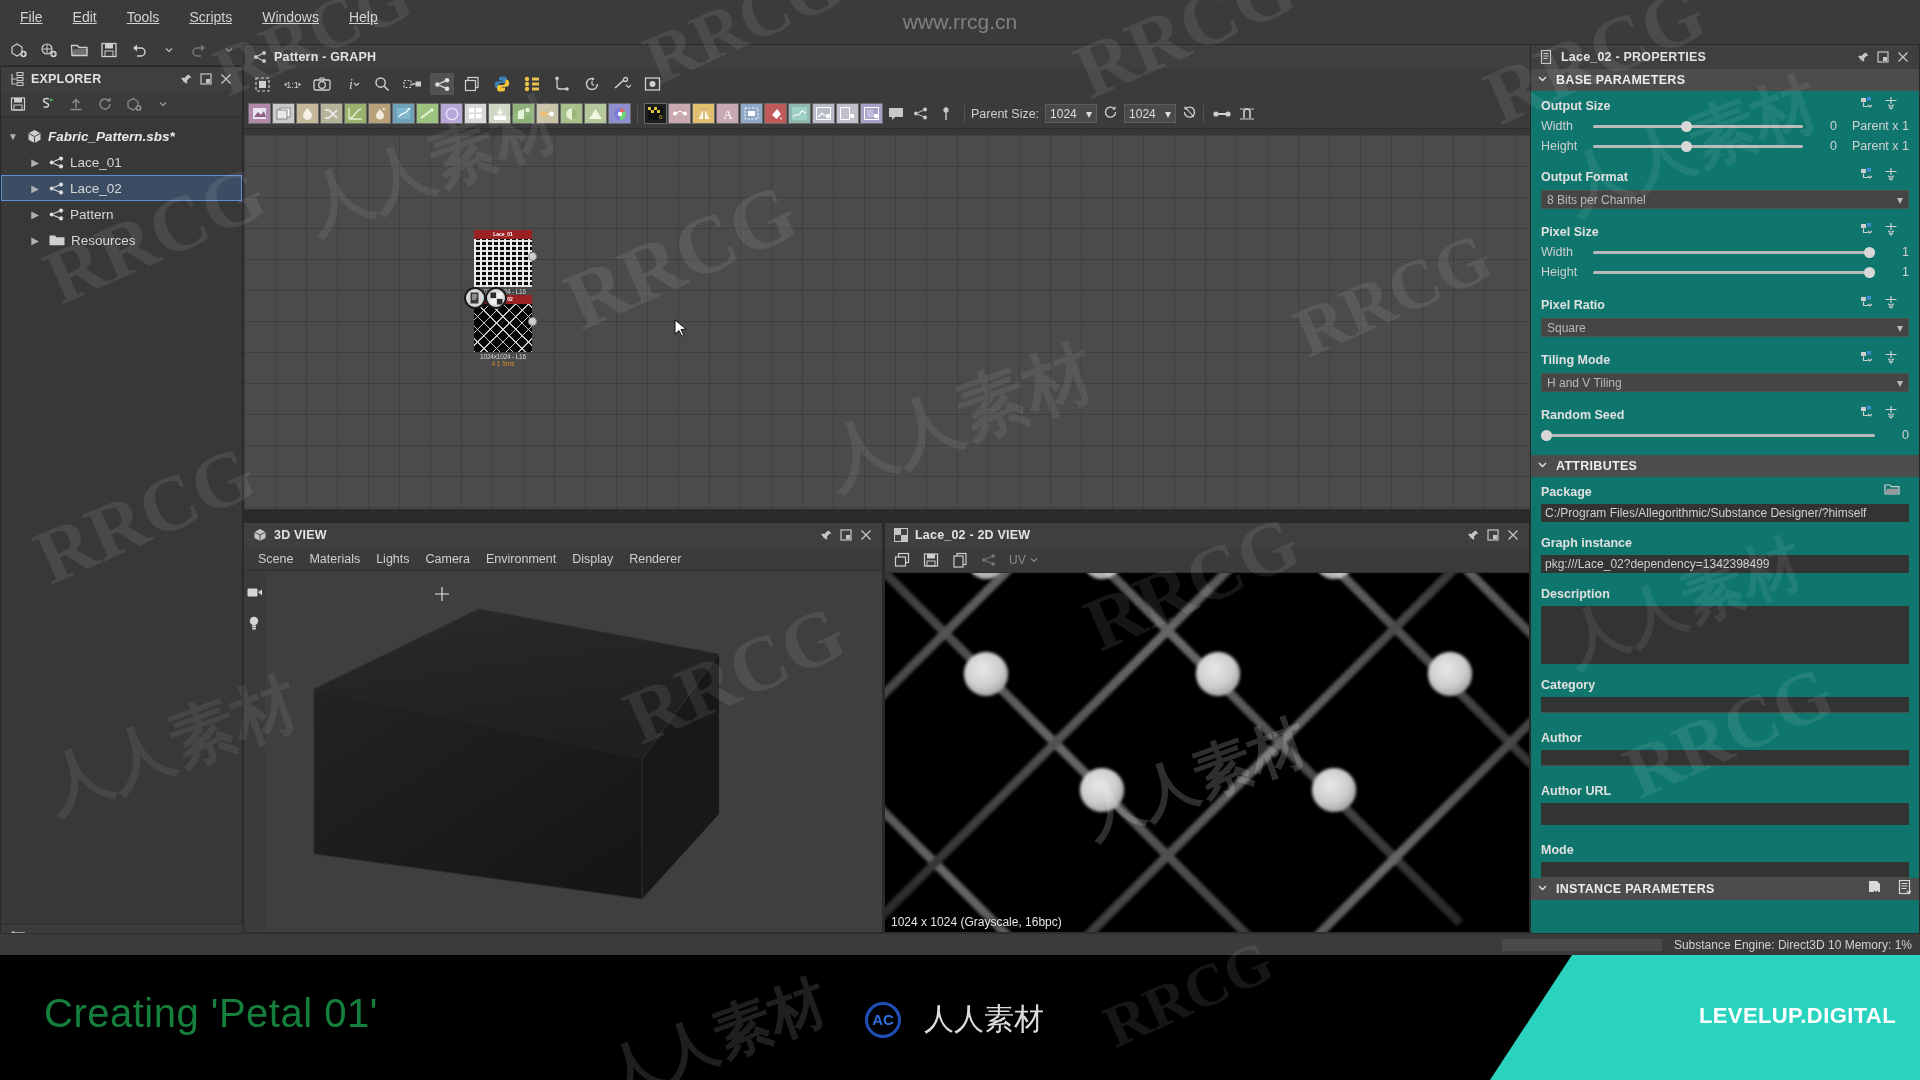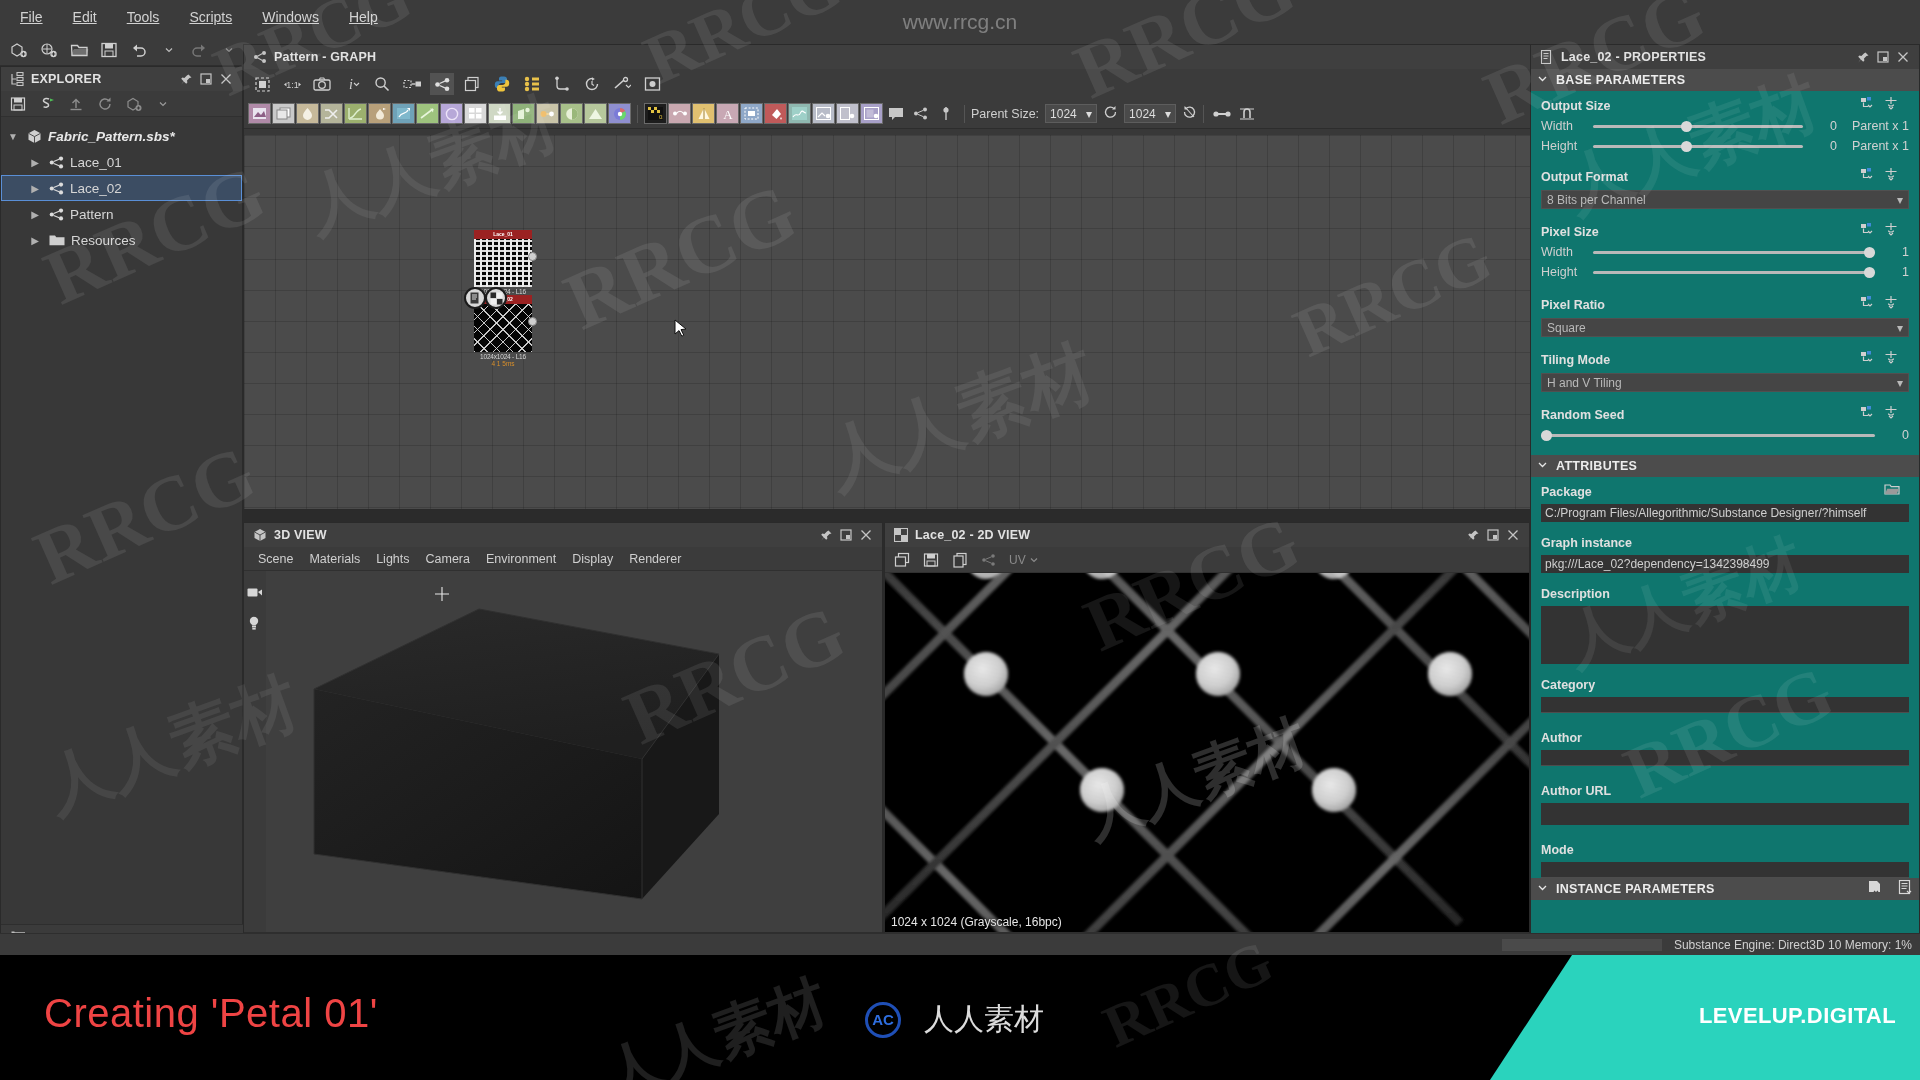--- a/index.html
+++ b/index.html
@@ -120,21 +120,21 @@
   .mini { width:15px; height:15px; position:relative; }
 
   
   #statusbar { position:absolute; left:0; bottom:125px; width:1920px; height:22px; background:#3b3b3b;
      border-top:1px solid #2e2e2e; display:flex; align-items:center; justify-content:flex-end;
      font-size:12px; color:#d0d0d0; padding-right:8px; gap:12px; }
   .progress { width:160px; height:12px; background:#4a4a4a; }
 
   
   #banner { position:absolute; left:0; bottom:0; width:1920px; height:125px; background:#000; overflow:hidden; }
-  #bannertext { position:absolute; left:44px; top:36px; font-size:40px; color:#ef4444; letter-spacing:.5px; }
+  #bannertext { position:absolute; left:44px; top:36px; font-size:40px; color:#15803d; letter-spacing:.5px; }
   #bannerlogo { position:absolute; left:865px; top:44px; display:flex; align-items:center; gap:23px; }
   #bannerlogo .circ { width:36px; height:36px; border-radius:50%; border:3px solid #1f4fb6;
      display:flex; align-items:center; justify-content:center; color:#2f6fe0; font-size:15px; font-weight:bold; }
   #bannerlogo .cn { font-size:30px; color:#dcdcdc; }
   #bannercorner { position:absolute; right:0; bottom:0; width:430px; height:125px; background:#2ad3bd;
      clip-path:polygon(82px 0, 430px 0, 430px 125px, 0 125px); }
   #bannercorner span { position:absolute; right:24px; top:48px; font-size:22px; font-weight:bold;
      color:#fff; letter-spacing:.4px; }
 
   

